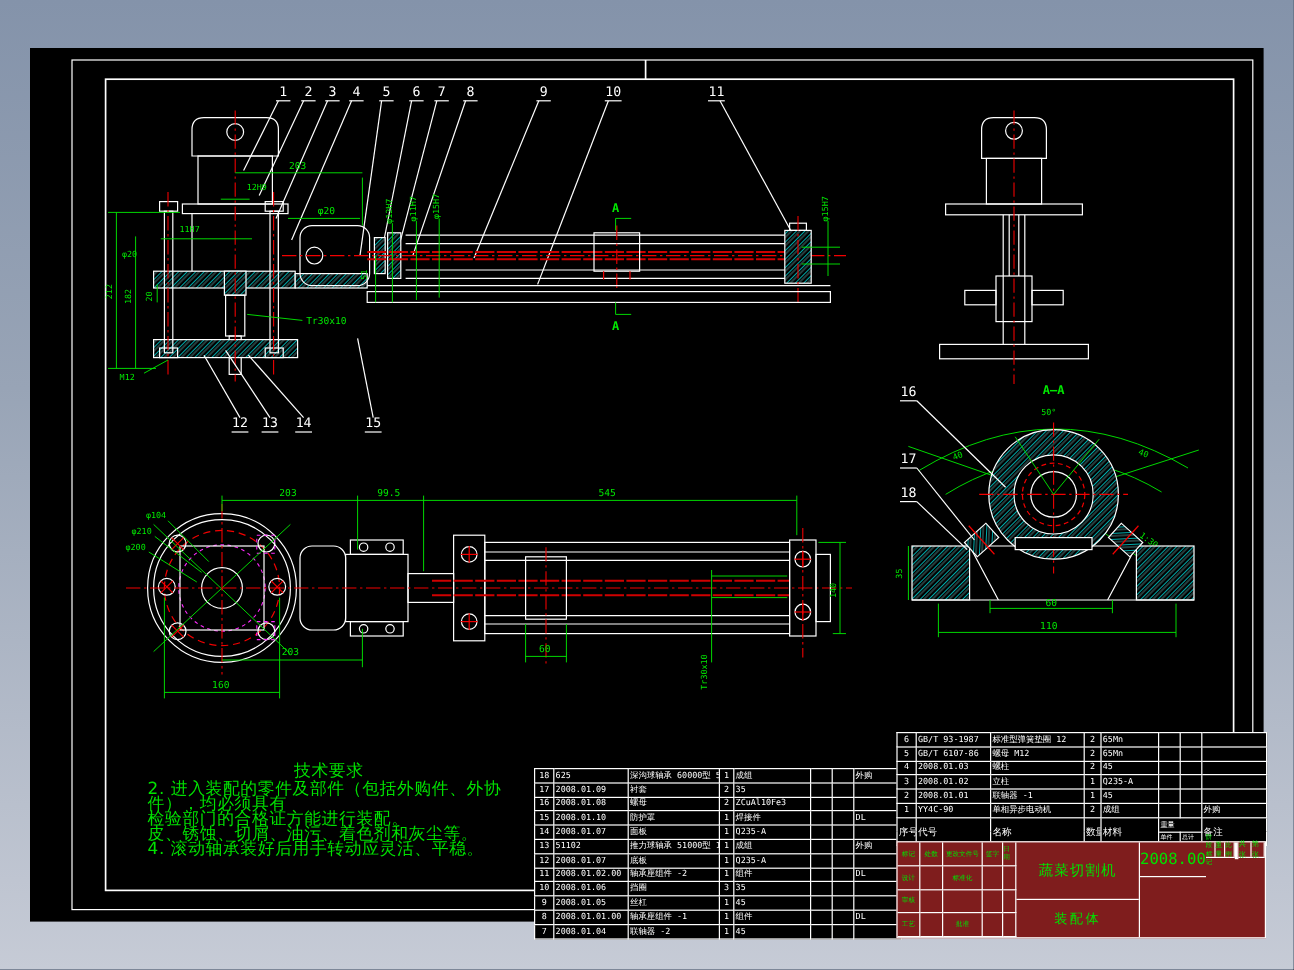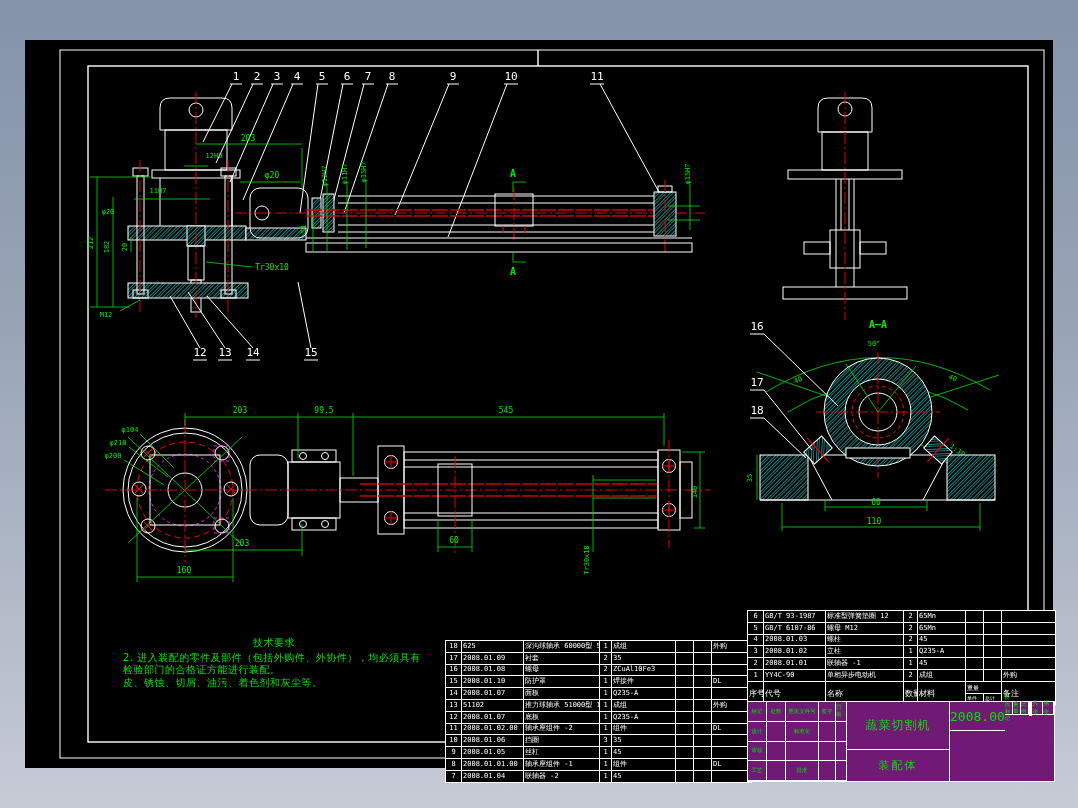--- a/index.html
+++ b/index.html
@@ -16,33 +16,33 @@
   .rth{stroke:#cf0000;stroke-width:1.6;fill:none;stroke-dasharray:16 2;}
   .ml{stroke:#ff2bff;stroke-width:0.9;fill:none;stroke-dasharray:3 3;}
   .hat{fill:url(#hc);stroke:#fff;stroke-width:1;}
   text{font-family:"DejaVu Sans Mono","DejaVu Sans",monospace;}
   .dim{fill:#00e800;font-size:8px;text-anchor:middle;}
   .dims{fill:#00e800;font-size:7px;text-anchor:middle;}
   .bal{fill:#fff;font-size:11px;text-anchor:middle;}
   .sa{fill:#00e800;font-size:10px;text-anchor:middle;font-weight:bold;}
   
   #notes{position:absolute;left:98px;top:597px;width:302px;color:#00e100;
-         font-size:10px;line-height:12.5px;letter-spacing:0.5px;}
+         font-size:14px;line-height:12.5px;letter-spacing:0.5px;}
   #notes .nt{text-align:center;margin-bottom:2px;}
   
   table.bom{position:absolute;border-collapse:collapse;table-layout:fixed;
             background:#000;color:#fff;font-size:7px;line-height:9px;}
   table.bom td{border:1px solid #fff;padding:0 1px;height:10.8px;overflow:hidden;
                white-space:nowrap;font-family:"DejaVu Sans Mono","DejaVu Sans",monospace;}
   #bomL{left:420px;top:600px;width:306px;}
   #bomR{left:722px;top:570px;width:308px;}
   #bomR td.hd{font-size:8px;}
   td.ctr{text-align:center;}
   
-  #tblock{position:absolute;left:722px;top:661px;width:308px;height:81px;background:#701a75;
+  #tblock{position:absolute;left:722px;top:661px;width:308px;height:81px;background:#7f1d1d;
           border:1px solid #fff;box-sizing:border-box;display:flex;color:#00e100;}
   #tblock .col-l{width:100px;display:flex;flex-direction:column;}
   #tblock .col-l .rrow{flex:1;display:flex;}
   #tblock .col-l .rc{border-right:1px solid #fff;border-bottom:1px solid #fff;
         font-size:5.5px;display:flex;align-items:center;justify-content:center;overflow:hidden;}
   #tblock .col-c{width:103px;display:flex;flex-direction:column;border-right:1px solid #fff;}
   #tblock .cname{flex:3;display:flex;align-items:center;justify-content:center;
         font-size:12px;letter-spacing:1px;border-bottom:1px solid #fff;}
   #tblock .ctype{flex:2;display:flex;align-items:center;justify-content:center;
         font-size:11px;letter-spacing:2px;}
@@ -402,20 +402,21 @@
       <line x1="129" y1="447" x2="168" y2="477" class="gl"></line>
       <line x1="124" y1="460" x2="164" y2="485" class="gl"></line>
     </g>
   </svg>
 
   <div id="notes">
     <div class="nt">技术要求</div>
     <div>2. 进入装配的零件及部件（包括外购件、外协件），均必须具有</div>
     <div>检验部门的合格证方能进行装配。</div>
     <div>皮、锈蚀、切屑、油污、着色剂和灰尘等。</div>
+    <div>4. 滚动轴承装好后用手转动应灵活、平稳。</div>
   </div>
 
   <table class="bom" id="bomL">
     <colgroup>
           <col style="width:16px">
           <col style="width:62px">
           <col style="width:76px">
           <col style="width:12px">
       <col style="width:64px">
           <col style="width:18px">

